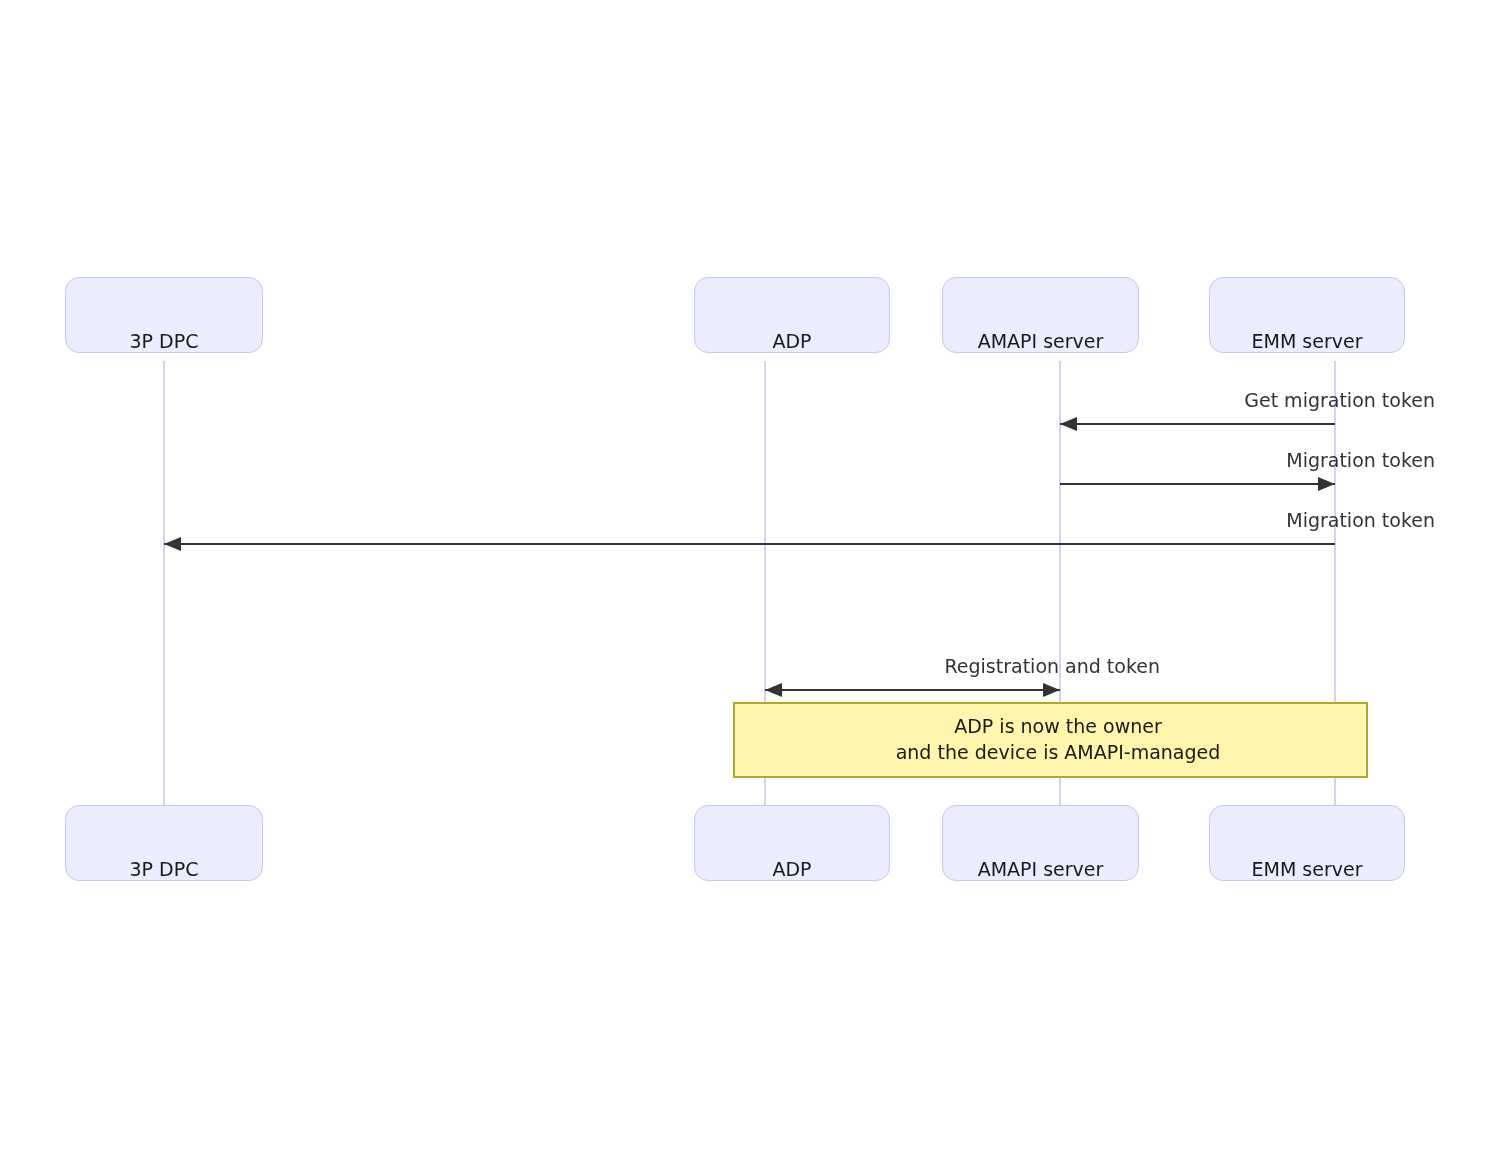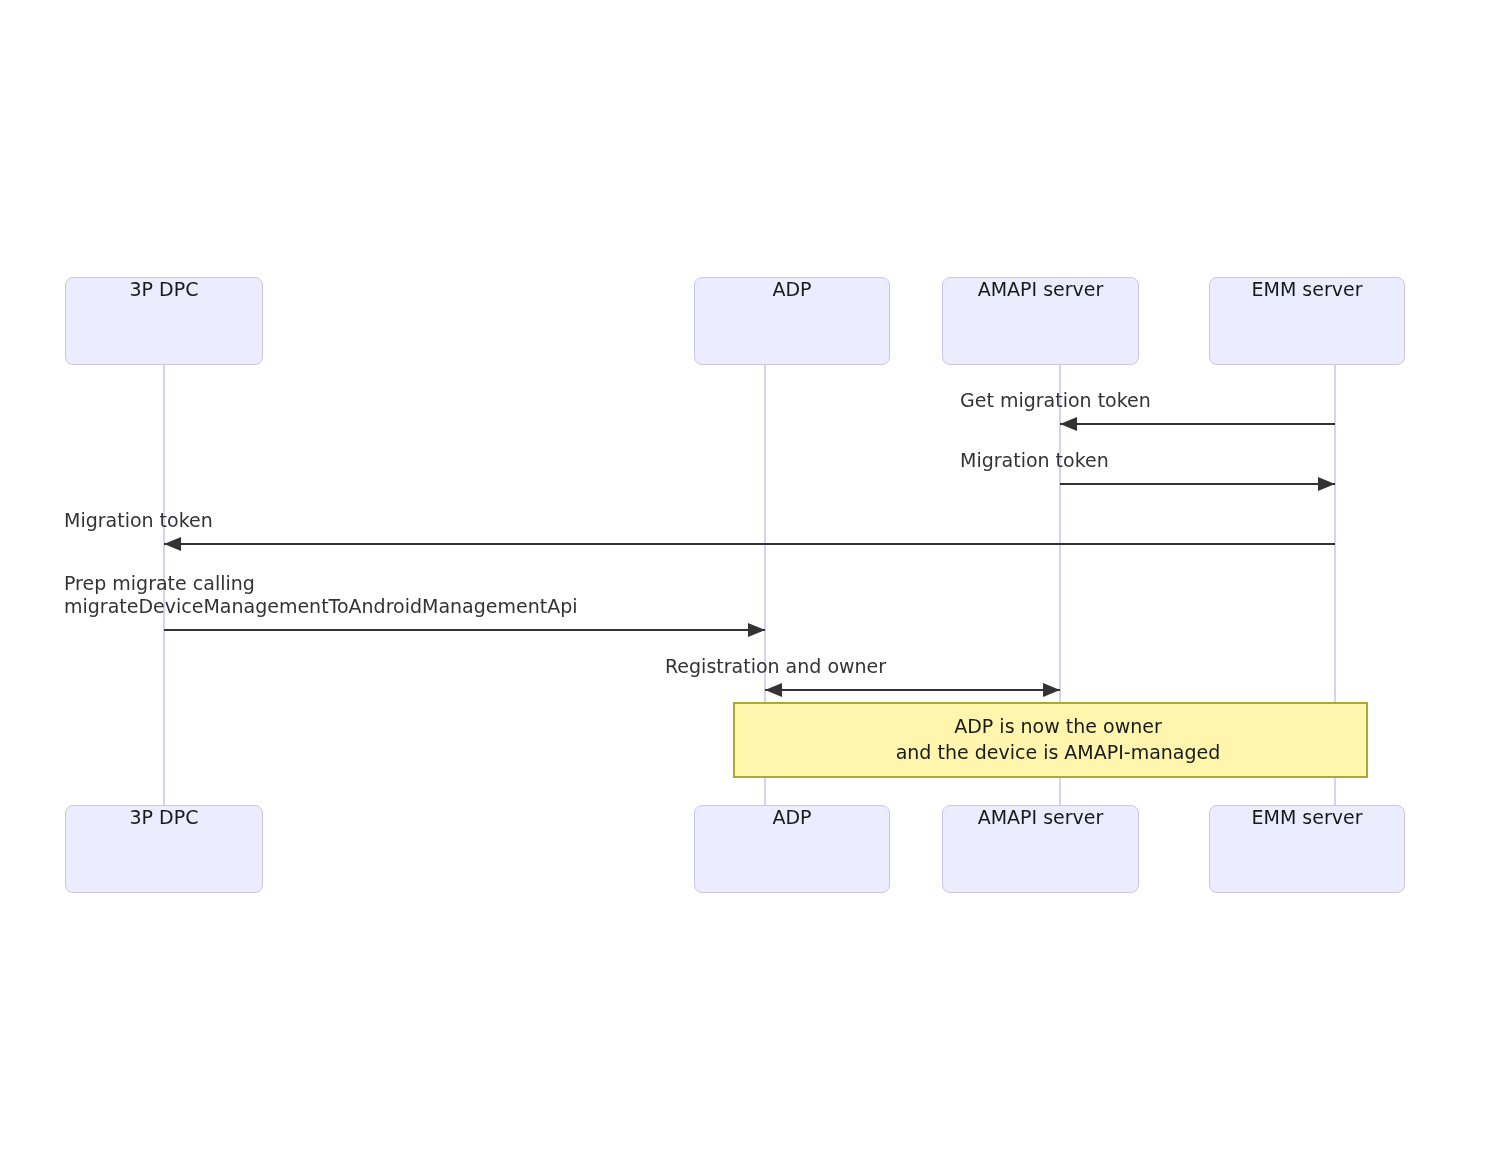--- a/index.html
+++ b/index.html
@@ -20,26 +20,26 @@
     position: absolute;
     top: 361px;
     height: 444px;
     width: 2px;
     background: var(--lifeline, #d9d2ee);
     z-index: 1;
   }
   
   .actor {
     position: absolute;
-    height: 88px;
+    height: 76px;
     background: var(--actor-fill, #ececff);
     border: 1px solid var(--actor-border, #ccc6e5);
-    border-radius: 8px;
+    border-radius: 14px;
     display: flex;
-    align-items: flex-start;
+    align-items: flex-end;
     justify-content: center;
     box-sizing: border-box;
     z-index: 3;
   }
   .actor span {
     font-size: 19px;
     color: var(--actor-text, #1a1a1a);
     white-space: nowrap;
   }
   .actor.row-top { top: 277px; }
@@ -51,21 +51,21 @@
   
   .message {
     position: absolute;
     z-index: 4;
   }
   .msg-label {
     position: absolute;
     left: -100px;
     right: -100px;
     bottom: 12px;
-    text-align: left;
+    text-align: right;
     font-size: 19px;
     line-height: 1.25;
     color: var(--message-text, #333333);
     white-space: pre-line;
   }
   .msg-line {
     position: absolute;
     left: 0;
     right: 0;
     bottom: 0;
@@ -153,29 +153,23 @@
     <div class="msg-line"></div>
     <div class="arrowhead right"></div>
   </div>
 
   <div class="message m3">
     <div class="msg-label">Migration token</div>
     <div class="msg-line"></div>
     <div class="arrowhead left"></div>
   </div>
 
-  <div class="message m4">
-    <div class="msg-label">Prep migrate calling
-migrateDeviceManagementToAndroidManagementApi</div>
-    <div class="msg-line"></div>
-    <div class="arrowhead right"></div>
-  </div>
 
   <div class="message m5">
-    <div class="msg-label">Registration and owner</div>
+    <div class="msg-label">Registration and token</div>
     <div class="msg-line"></div>
     <div class="arrowhead left"></div>
     <div class="arrowhead right"></div>
   </div>
 
   <div class="note">
     <div class="note-text">ADP is now the owner
 and the device is AMAPI-managed</div>
   </div>
 

